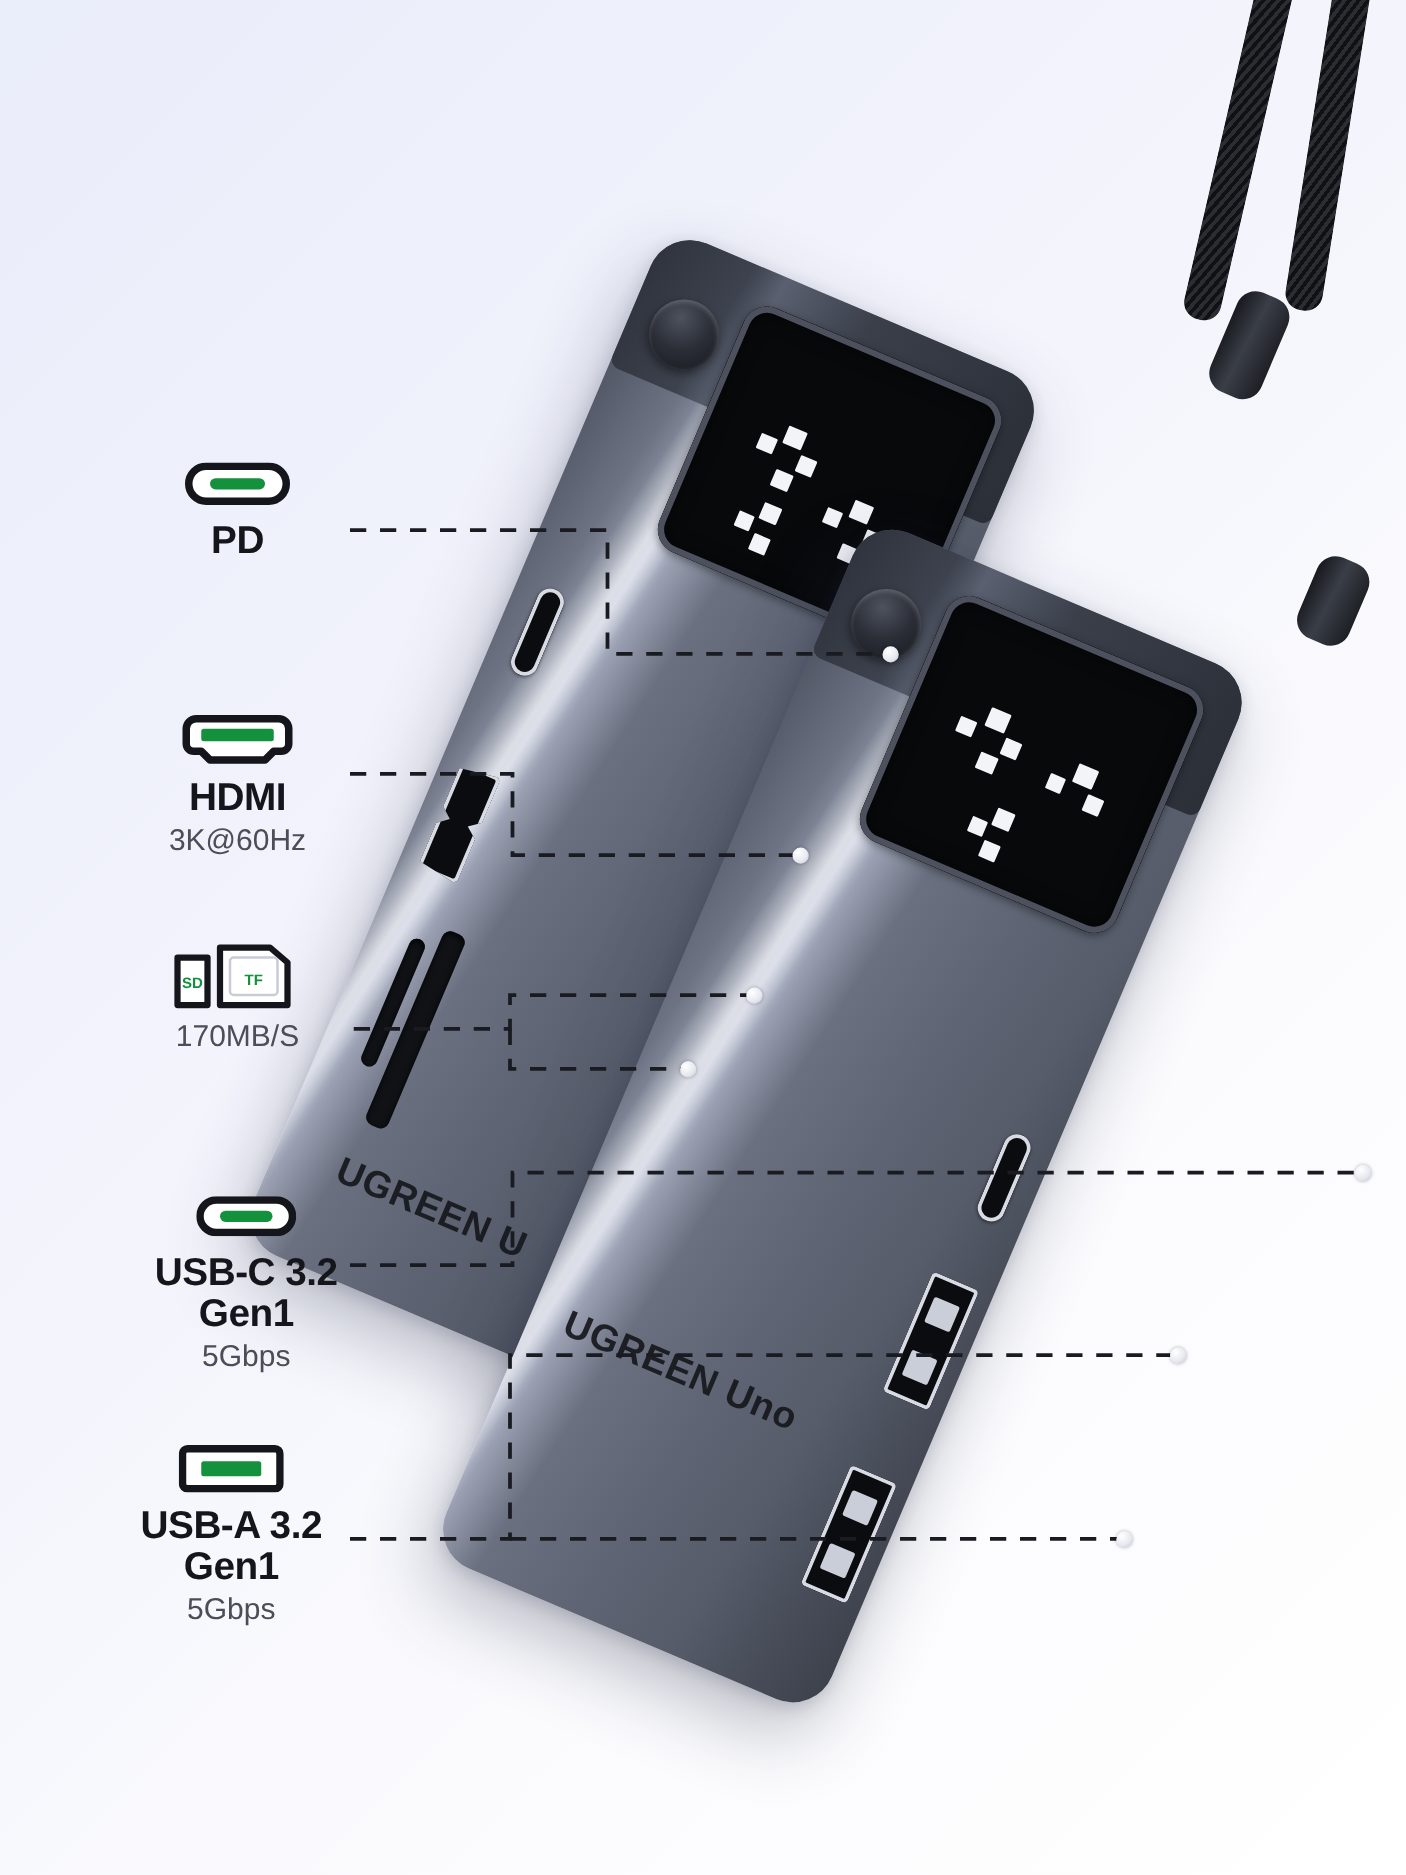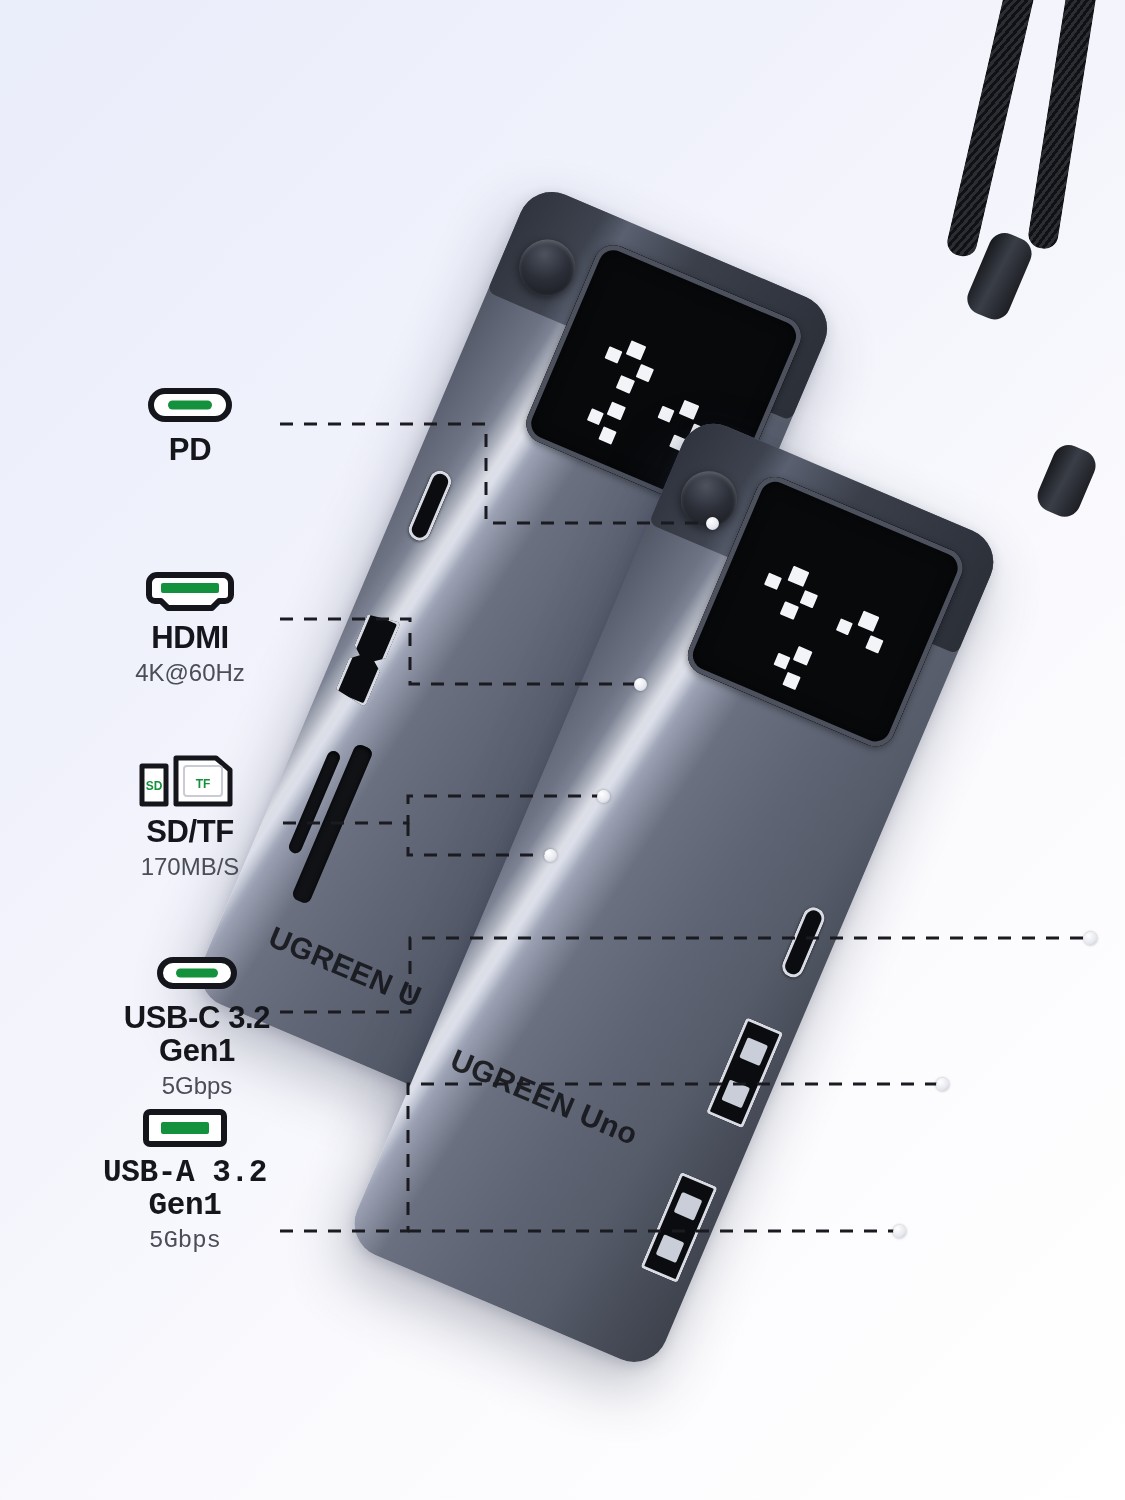--- a/index.html
+++ b/index.html
@@ -24,25 +24,25 @@
 
   
   .feat{position:absolute;text-align:center;width:300px;}
   .feat .ico{height:46px;display:flex;align-items:center;justify-content:center;margin-bottom:6px;}
   .feat .name{
     font-size:31px;font-weight:700;color:#15161b;line-height:1.06;letter-spacing:-0.4px;
     white-space:pre-line;
   }
   .feat .spec{font-size:24px;font-weight:400;color:#4b4d57;margin-top:4px;letter-spacing:0px;}
 
-  .f-pd    {left:40px; top:382px;}
+  .f-pd    {left:40px; top:364px;}
   .f-hdmi  {left:40px; top:570px;}
   .f-sdtf  {left:40px; top:748px;}
   .f-usbc  {left:47px; top:950px;}
-  .f-usba  {left:35px; top:1105px;font-family:Liberation Mono, monospace;}
+  .f-usba  {left:35px; top:1152px;}
 
   
   .lines{position:absolute;inset:0;pointer-events:none;}
 
   
   .dev{position:absolute;}
 
   
   .dev-back{
     left:452px;top:232px;width:330px;height:880px;
@@ -247,36 +247,35 @@
   </div>
 
   <div class="feat f-hdmi">
     <div class="ico">
       <svg width="94" height="42" viewBox="0 0 94 42">
         <path d="M6 11 a8 8 0 0 1 8-8 h66 a8 8 0 0 1 8 8 v12 a6 6 0 0 1 -6 6 h-6 l-7 7 h-44 l-7 -7 h-6 a6 6 0 0 1 -6 -6 z" fill="#ffffff" stroke="#15161b" stroke-width="6" stroke-linejoin="round"></path>
         <rect x="18" y="11" width="58" height="10" rx="2" fill="#13913c"></rect>
       </svg>
     </div>
     <div class="name">HDMI</div>
-    <div class="spec">4K@60Hz</div>
+    <div class="spec">3K@60Hz</div>
   </div>
 
   <div class="feat f-sdtf">
     <div class="ico" style="height:62px;text-align:center;">
       <svg width="108" height="66" viewBox="0 0 108 66">
 
         <path d="M6 20 h24 v38 h-24 z" fill="#ffffff" stroke="#15161b" stroke-width="5" stroke-linejoin="round"></path>
         <text x="18" y="44" font-family="Liberation Sans, sans-serif" font-size="12" font-weight="700" fill="#13913c" text-anchor="middle">SD</text>
 
         <path d="M40 12 h40 l14 12 v34 h-54 z" fill="#ffffff" stroke="#15161b" stroke-width="5" stroke-linejoin="round"></path>
         <rect x="48" y="20" width="38" height="30" rx="3" fill="none" stroke="#c9ccd6" stroke-width="2"></rect>
         <text x="67" y="42" font-family="Liberation Sans, sans-serif" font-size="12" font-weight="700" fill="#13913c" text-anchor="middle">TF</text>
       </svg>
     </div>
-    <div class="name">SD/TF</div>
     <div class="spec">170MB/S</div>
   </div>
 
   <div class="feat f-usbc">
     <div class="ico">
       <svg width="80" height="32" viewBox="0 0 80 32">
         <rect x="3" y="3" width="74" height="26" rx="13" fill="#ffffff" stroke="#15161b" stroke-width="6"></rect>
         <rect x="19" y="11.5" width="42" height="9" rx="4.5" fill="#13913c"></rect>
       </svg>
     </div>

